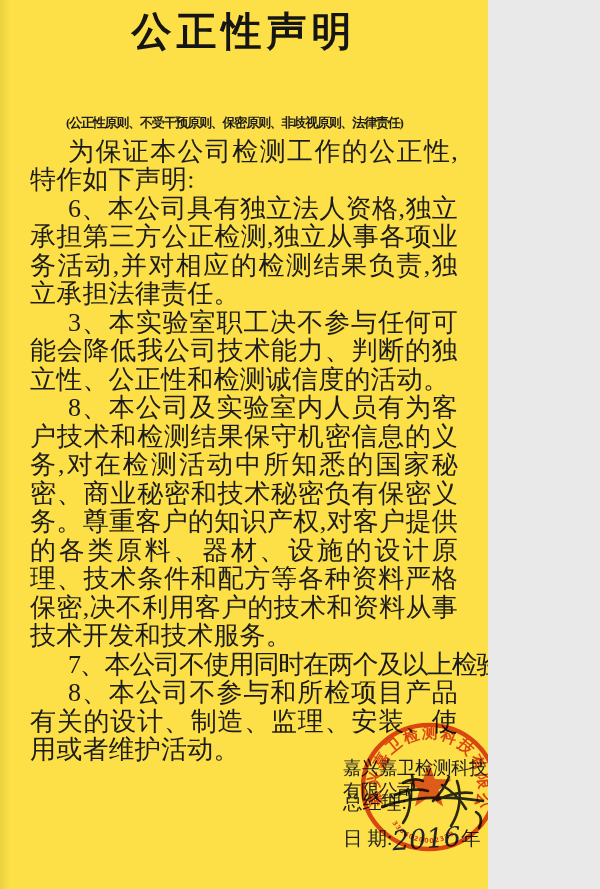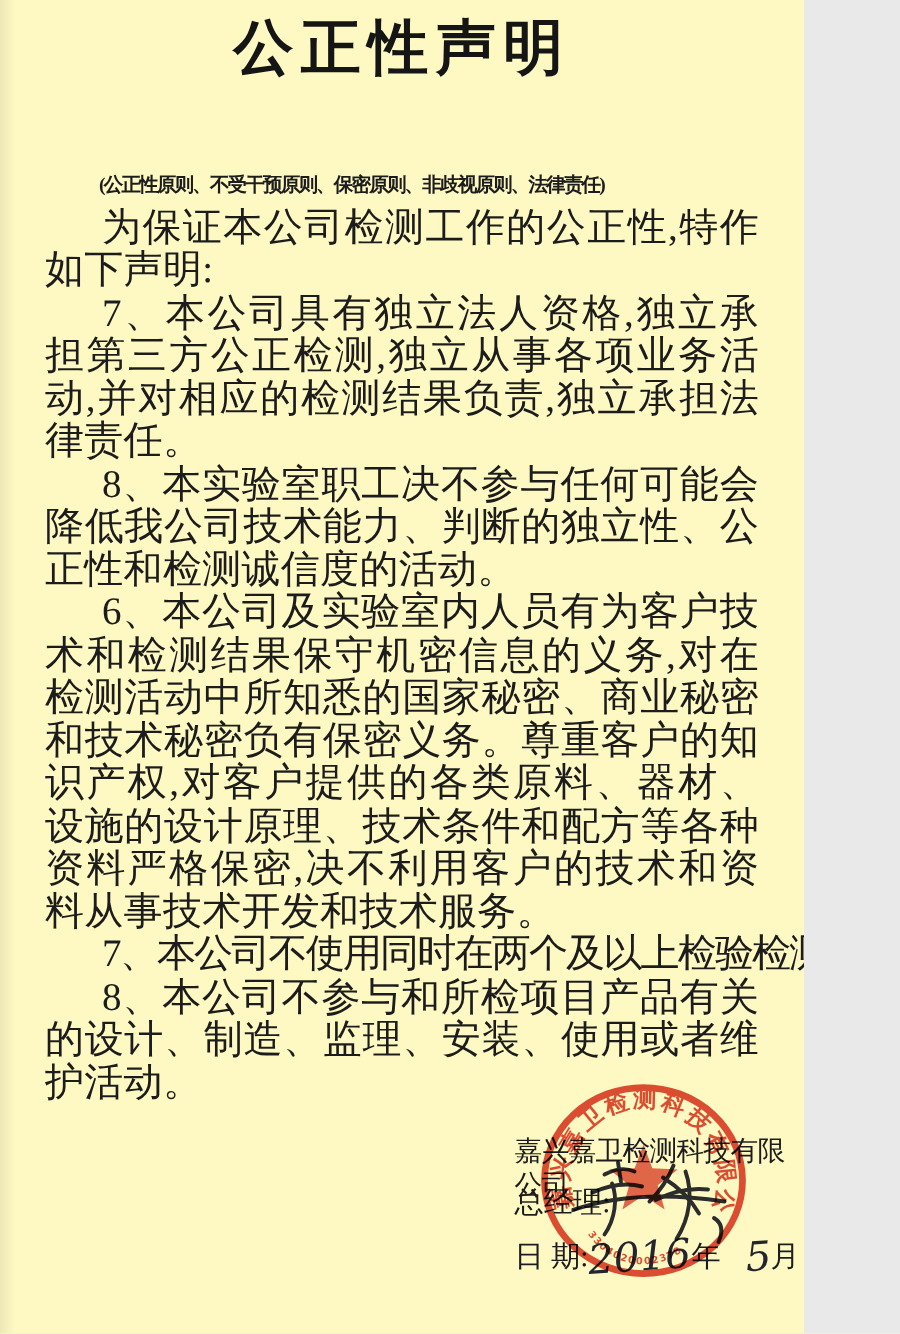--- a/index.html
+++ b/index.html
@@ -1,19 +1,19 @@
 <!DOCTYPE html>
 <html><head>
 <meta charset="utf-8">
 <style>
   html,body{margin:0;padding:0;background:#e9e9e9;}
   .page{
     position:relative;
-    width:536px;height:889px;
-    background:#fef9c3;
+    width:488px;height:889px;
+    background:#fde047;
     overflow:hidden;
     font-family:"Liberation Serif","DejaVu Serif",serif;
     color:#1c1c1c;
     box-sizing:border-box;
   }
   .page::before{
     content:"";position:absolute;left:0;top:0;bottom:0;width:10px;
     background:linear-gradient(90deg,rgba(0,0,0,0.07),rgba(0,0,0,0));
     pointer-events:none;
   }
@@ -84,23 +84,23 @@
   }
 </style>
 </head>
 <body>
 
 <div class="page">
   <div class="content">
     <h1 class="doc-title">公正性声明</h1>
     <p class="principles">(公正性原则、不受干预原则、保密原则、非歧视原则、法律责任)</p>
     <p class="body-par">为保证本公司检测工作的公正性,特作如下声明:</p>
-    <p class="body-par">7、本公司具有独立法人资格,独立承担第三方公正检测,独立从事各项业务活动,并对相应的检测结果负责,独立承担法律责任。</p>
-    <p class="body-par">8、本实验室职工决不参与任何可能会降低我公司技术能力、判断的独立性、公正性和检测诚信度的活动。</p>
-    <p class="body-par">6、本公司及实验室内人员有为客户技术和检测结果保守机密信息的义务,对在检测活动中所知悉的国家秘密、商业秘密和技术秘密负有保密义务。尊重客户的知识产权,对客户提供的各类原料、器材、设施的设计原理、技术条件和配方等各种资料严格保密,决不利用客户的技术和资料从事技术开发和技术服务。</p>
+    <p class="body-par">6、本公司具有独立法人资格,独立承担第三方公正检测,独立从事各项业务活动,并对相应的检测结果负责,独立承担法律责任。</p>
+    <p class="body-par">3、本实验室职工决不参与任何可能会降低我公司技术能力、判断的独立性、公正性和检测诚信度的活动。</p>
+    <p class="body-par">8、本公司及实验室内人员有为客户技术和检测结果保守机密信息的义务,对在检测活动中所知悉的国家秘密、商业秘密和技术秘密负有保密义务。尊重客户的知识产权,对客户提供的各类原料、器材、设施的设计原理、技术条件和配方等各种资料严格保密,决不利用客户的技术和资料从事技术开发和技术服务。</p>
     <p class="body-par tight-line">7、本公司不使用同时在两个及以上检验检测机构从业的人员。</p>
     <p class="body-par">8、本公司不参与和所检项目产品有关的设计、制造、监理、安装、使用或者维护活动。</p>
   </div>
 
   <div class="sig-company">嘉兴嘉卫检测科技有限公司</div>
   <div class="sig-manager">总经理:</div>
   <div class="sig-date">
     <span>日  期:</span><span class="hand">2016</span><span>年</span><span class="hand hand-month">5</span><span>月</span>
   </div>
 

